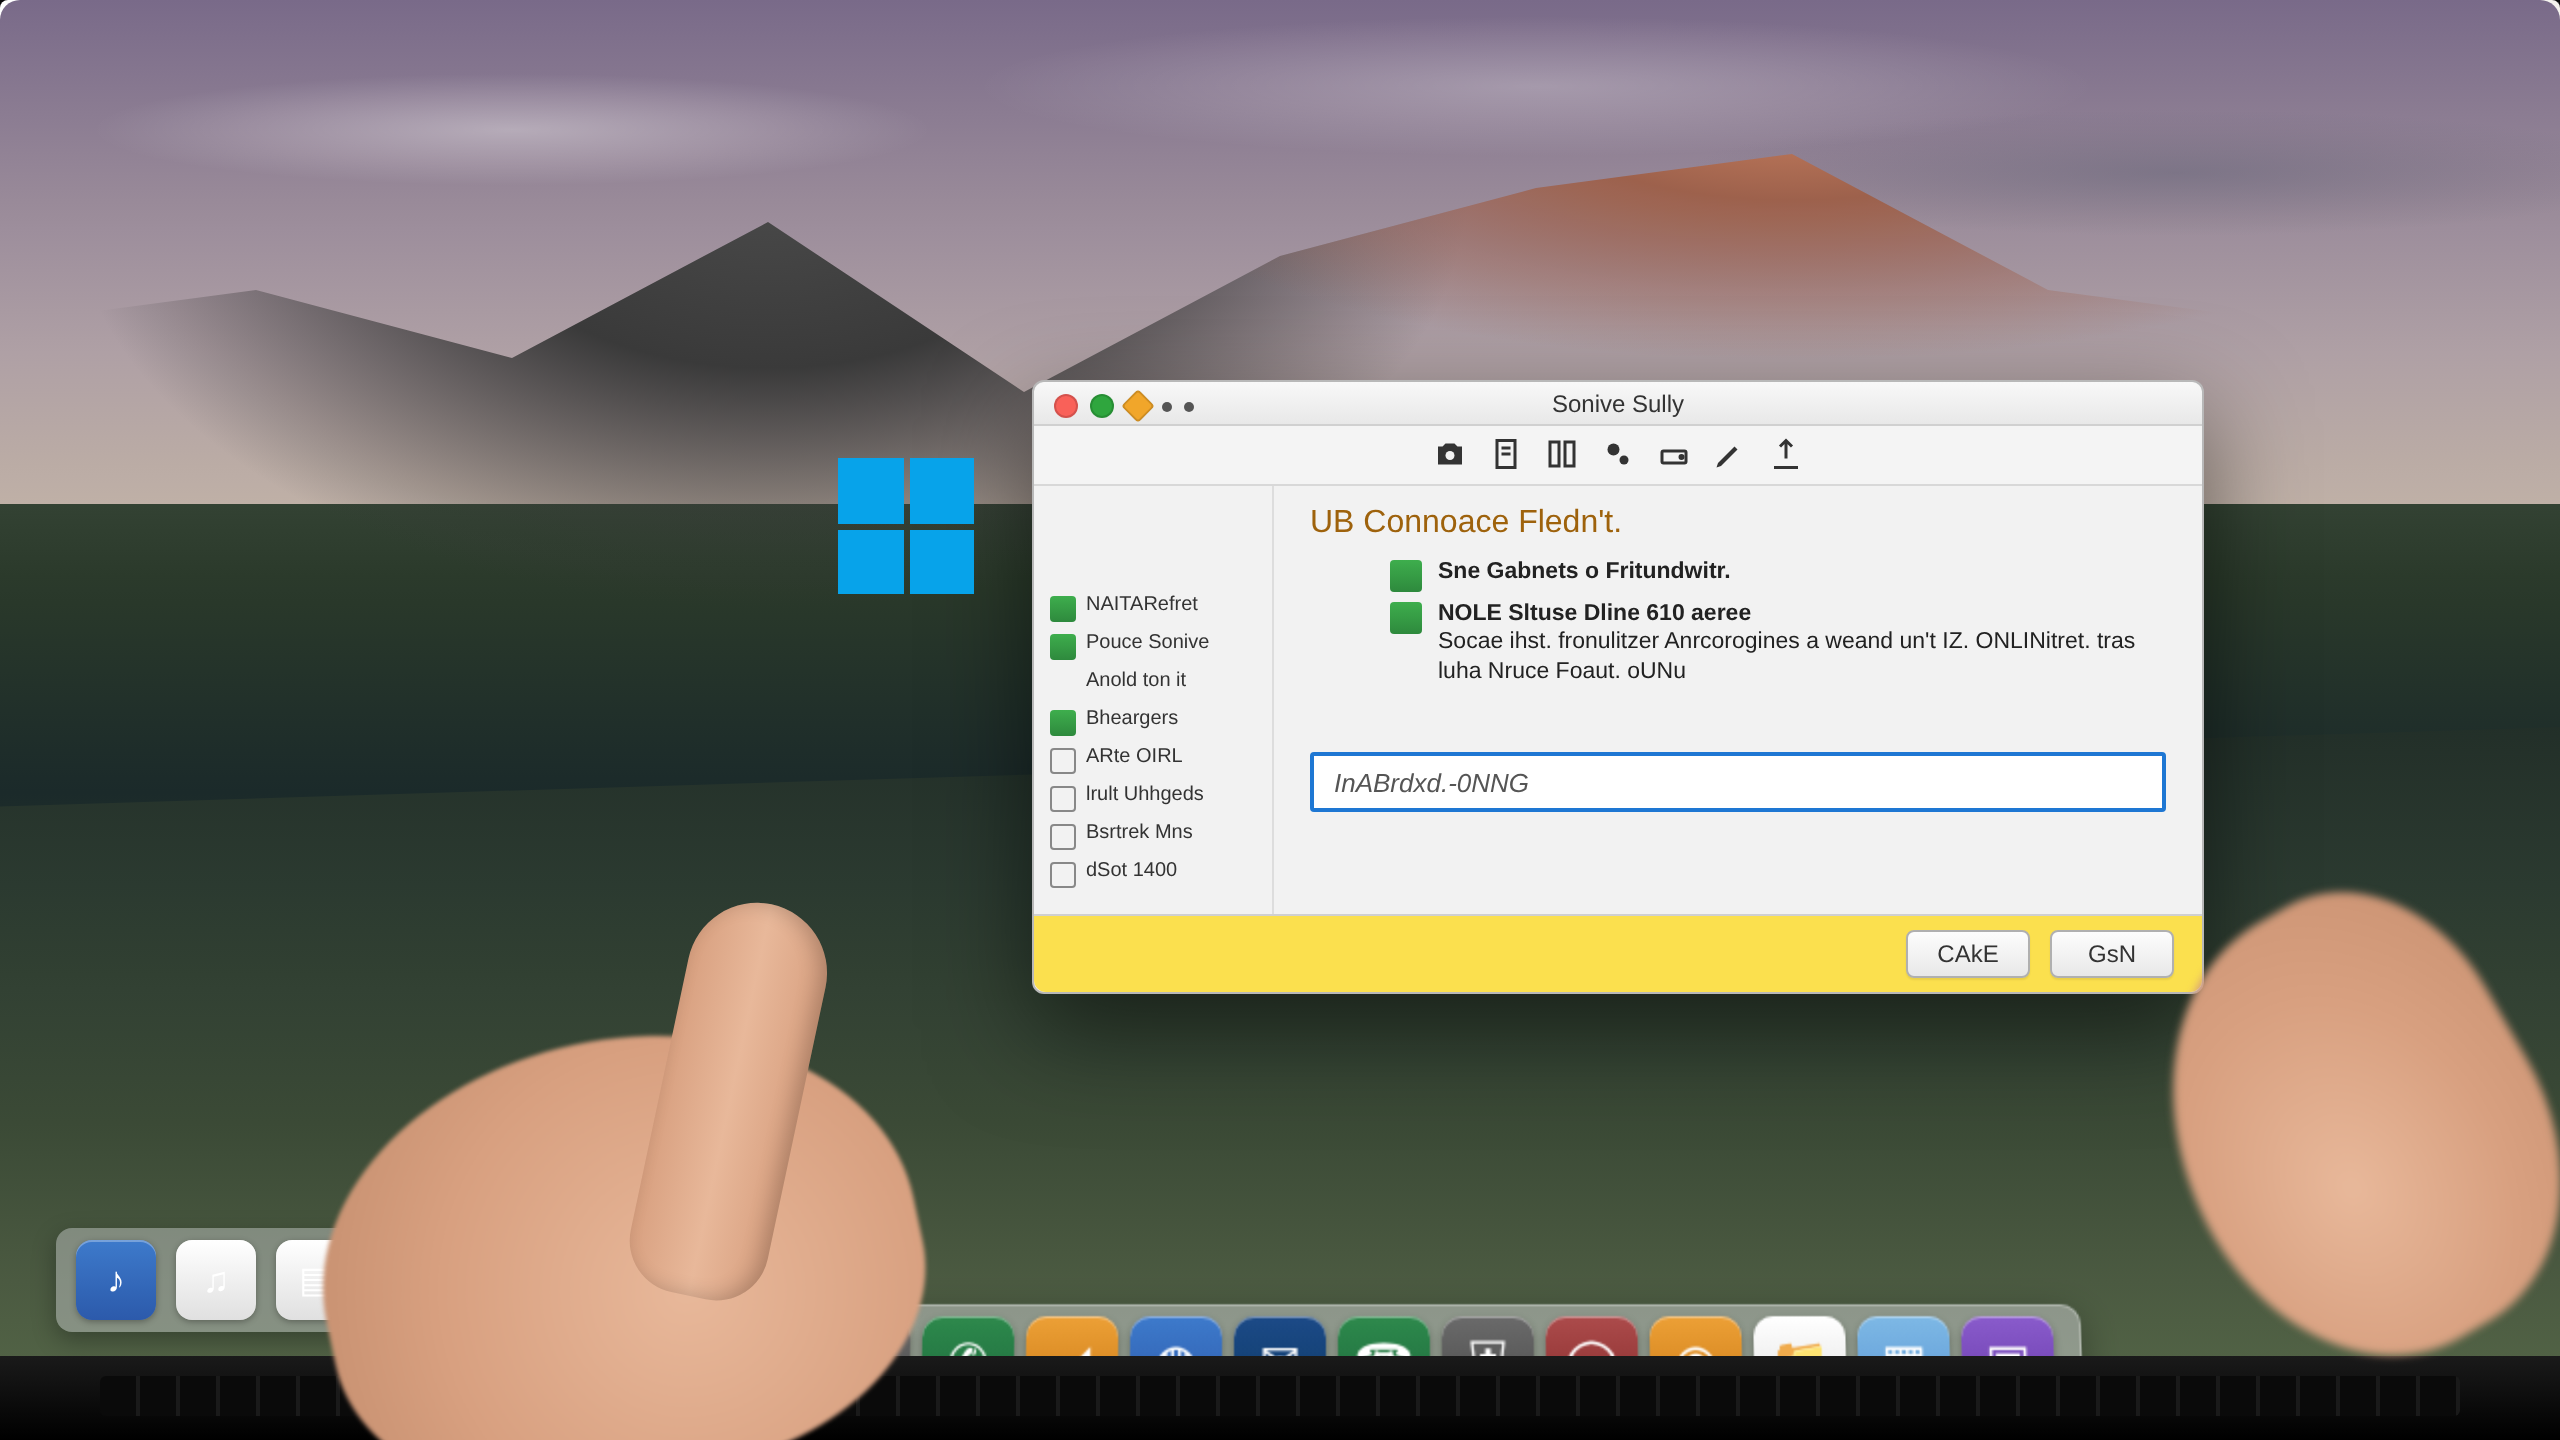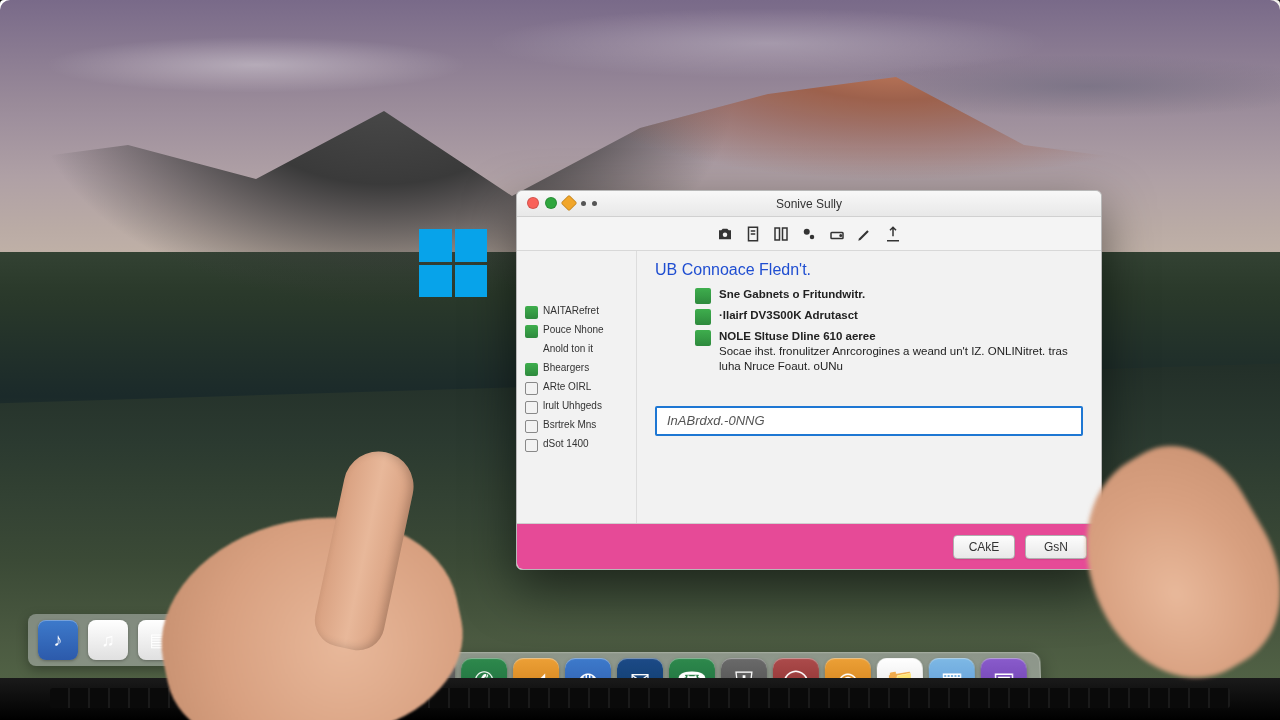--- a/index.html
+++ b/index.html
@@ -80,21 +80,21 @@
   .badge {
     position:absolute; left:280px; bottom:110px;
     width:90px; height:30px; background: linear-gradient(180deg,#1a5a8a,#0a4a7a);
     border-radius:3px; box-shadow:0 2px 6px rgba(0,0,0,0.4);
     color:#cde; font-size:8px; display:flex; align-items:center; justify-content:center;
     letter-spacing:0.5px;
   }
 
   
   .dialog {
-    position:absolute; left:516px; top:190px; width:586px; height:380px;
+    position:absolute; left:516px; top:190px; width:586px; height:307px;
     background:#f2f2f2; border:1px solid #b8b8b8; border-radius:6px;
     box-shadow: 0 18px 50px rgba(0,0,0,0.5);
     display:flex; flex-direction:column;
   }
   .titlebar {
     height:26px; display:flex; align-items:center; padding:0 10px;
     border-bottom:1px solid #d0d0d0;
     background:linear-gradient(180deg,#f8f8f8,#e8e8e8);
     border-radius:6px 6px 0 0; font-size:12px; color:#333;
     justify-content:center; position:relative;
@@ -115,40 +115,40 @@
     width:120px; border-right:1px solid #ddd; padding:54px 8px 8px 8px;
     font-size:10px; color:#333;
   }
   .side-item { display:flex; align-items:flex-start; gap:5px; margin-bottom:5px; line-height:1.15;}
   .side-ic { width:13px; height:13px; flex-shrink:0; margin-top:1px;}
   .side-ic.green{background:linear-gradient(180deg,#3ab04a,#2a8a3a);border-radius:2px;}
   .side-ic.box{border:1px solid #888;border-radius:2px;}
   .side-item .lbl{ font-size:10px; }
 
   .content { flex:1; padding:10px 18px; font-size:12px; color:#222; position:relative;}
-  .content h2 { font-size:16px; font-weight:500; margin-bottom:8px; color:#1d4ed8;}
+  .content h2 { font-size:16px; font-weight:500; margin-bottom:8px; color:#a16207;}
   .row { display:flex; align-items:flex-start; gap:8px; margin-bottom:4px;margin-left:40px;}
   .row .ic { width:16px;height:16px; flex-shrink:0; margin-top:1px;}
   .row .ic.green{background:linear-gradient(180deg,#3ab04a,#2a8a3a);border-radius:2px;}
   .row .txt { font-size:11.5px; line-height:1.3;}
   .row .txt .b { font-weight:600;}
   .winlogo {
     position:absolute; left:-98px; top:38px; width:68px; height:68px;
     display:grid; grid-template-columns:1fr 1fr; grid-template-rows:1fr 1fr; gap:3px;
   }
   .winlogo div{background:#00a4ef;}
   .input-row { margin-top:32px;}
   .input {
     width:100%; height:30px; border:2px solid #1a78d8; border-radius:2px;
     background:#fff; padding:0 10px; font-size:13px; font-style:italic; color:#555;
     outline:none;
   }
   .footer {
     height:46px; border-top:1px solid #d0d0d0; display:flex; align-items:center; justify-content:flex-end;
-    gap:10px; padding:0 14px; background:#ec4899; border-radius:0 0 6px 6px;
+    gap:10px; padding:0 14px; background:#fde047; border-radius:0 0 6px 6px;
   }
   .btn {
     min-width:62px; height:24px; font-size:12px; border:1px solid #b0b0b0;
     background:linear-gradient(180deg,#fdfdfd,#e8e8e8); border-radius:4px; cursor:pointer;
     color:#333; box-shadow:0 1px 1px rgba(0,0,0,0.08);
   }
 
   
   .edge {
     position:absolute; bottom:0; left:0; width:100%; height:42px;
@@ -285,21 +285,21 @@
               <div></div>
               <div></div>
               <div></div>
           </div>
         <div class="side-item">
               <div class="side-ic green"></div>
               <span class="lbl">NAITARefret</span>
             </div>
             <div class="side-item">
               <div class="side-ic green"></div>
-              <span class="lbl">Pouce Nhone</span>
+              <span class="lbl">Pouce Sonive</span>
             </div>
             <div class="side-item">
               <div class="side-ic " style="visibility: hidden;"></div>
               <span class="lbl">Anold ton it</span>
             </div>
             <div class="side-item">
               <div class="side-ic green"></div>
               <span class="lbl">Bheargers</span>
             </div>
             <div class="side-item">
@@ -321,24 +321,20 @@
           </div>
         <div class="content">
           <h2>UB Connoace Fledn't.</h2>
           <div id="sections">
               <div class="row">
                 <div class="ic green"></div>
                 <div class="txt"><span class="b">Sne Gabnets o Fritundwitr.</span></div>
               </div>
               <div class="row">
                 <div class="ic green"></div>
-                <div class="txt"><span class="b">·llairf DV3S00K Adrutasct</span></div>
-              </div>
-              <div class="row">
-                <div class="ic green"></div>
                 <div class="txt"><span class="b">NOLE Sltuse Dline 610 aeree</span><br><span>Socae ihst.  fronulitzer Anrcorogines a weand un't IZ. ONLINitret. tras luha Nruce Foaut. oUNu</span></div>
               </div>
             </div>
           <div class="input-row">
             <input class="input" type="text" value="InABrdxd.-0NNG" style="">
           </div>
         </div>
       </div>
 
       <div class="footer">

